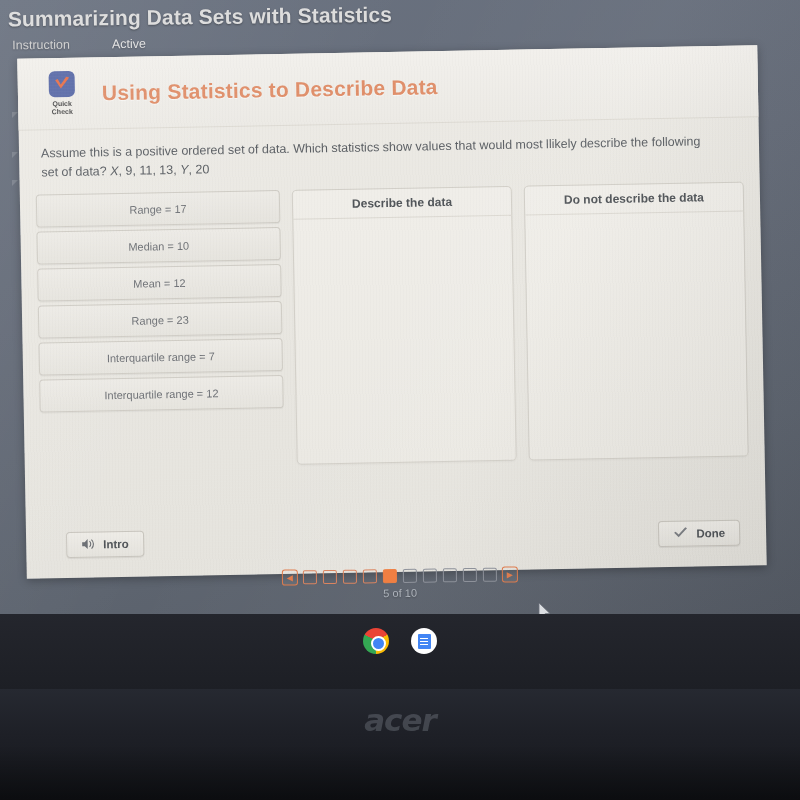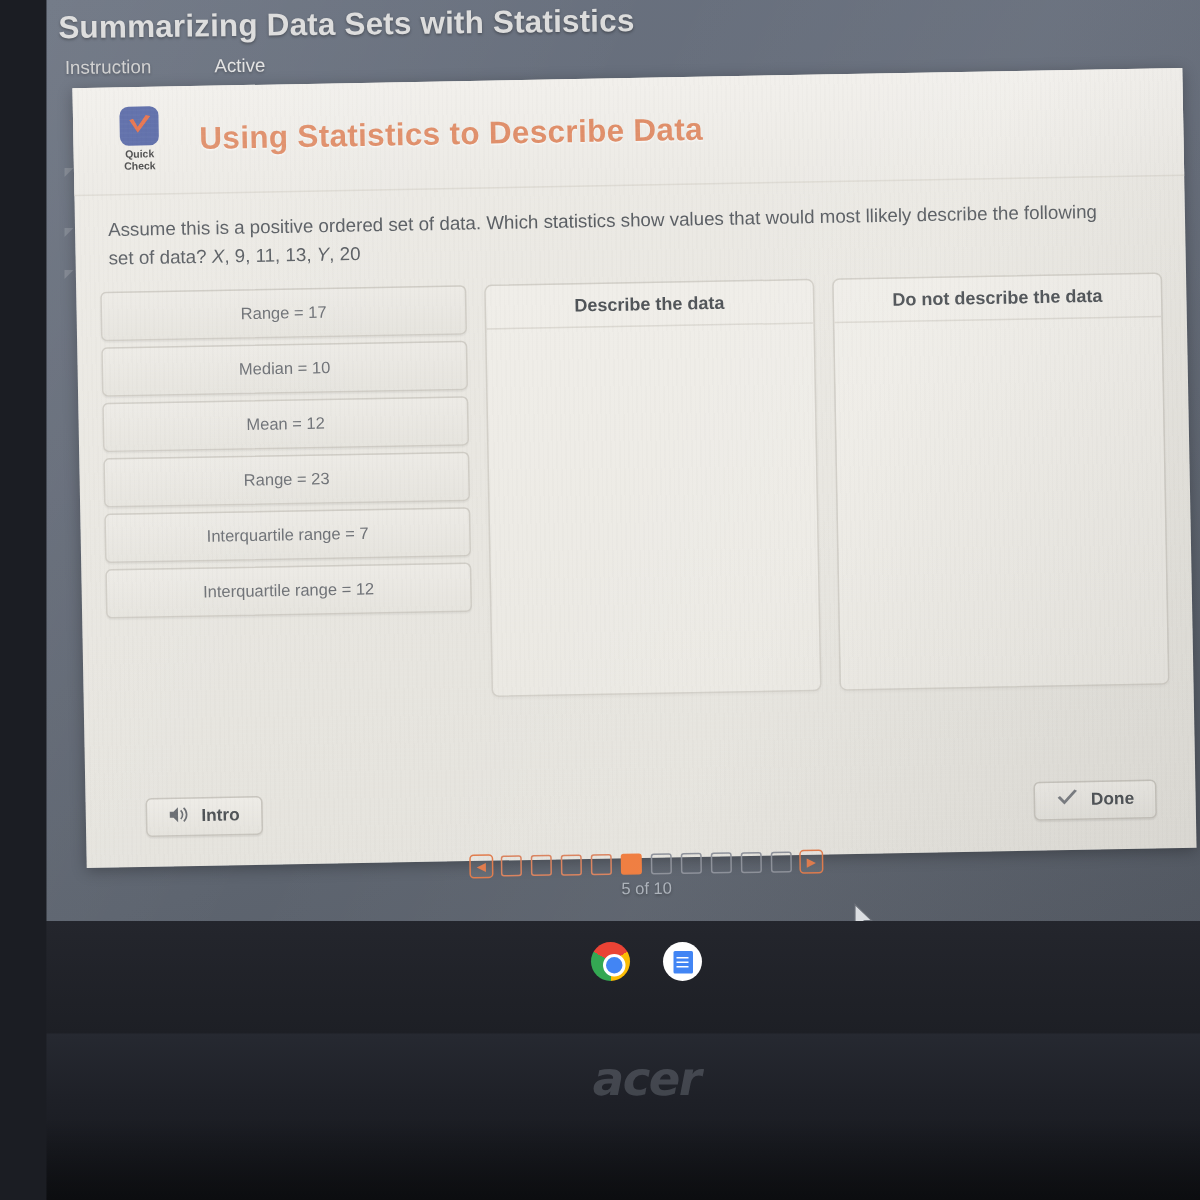--- a/index.html
+++ b/index.html
@@ -9,21 +9,20 @@
     font-family: "Liberation Sans", sans-serif;
     background: #1b1d23;
     overflow: hidden;
     position: relative;
   }
 
   
   #photo {
     position: absolute; inset: 0;
     background: linear-gradient(180deg,#2a2d35 0%,#23262d 55%,#1a1c22 100%);
-    margin-left: 31px;
   }
 
   
   #screen {
     position: absolute;
     left: 0; top: 0; width: 800px; height: 614px;
     background: linear-gradient(165deg,#6a7280 0%,#646b78 40%,#5d646f 75%,#565c66 100%);
     overflow: hidden;
   }
 

